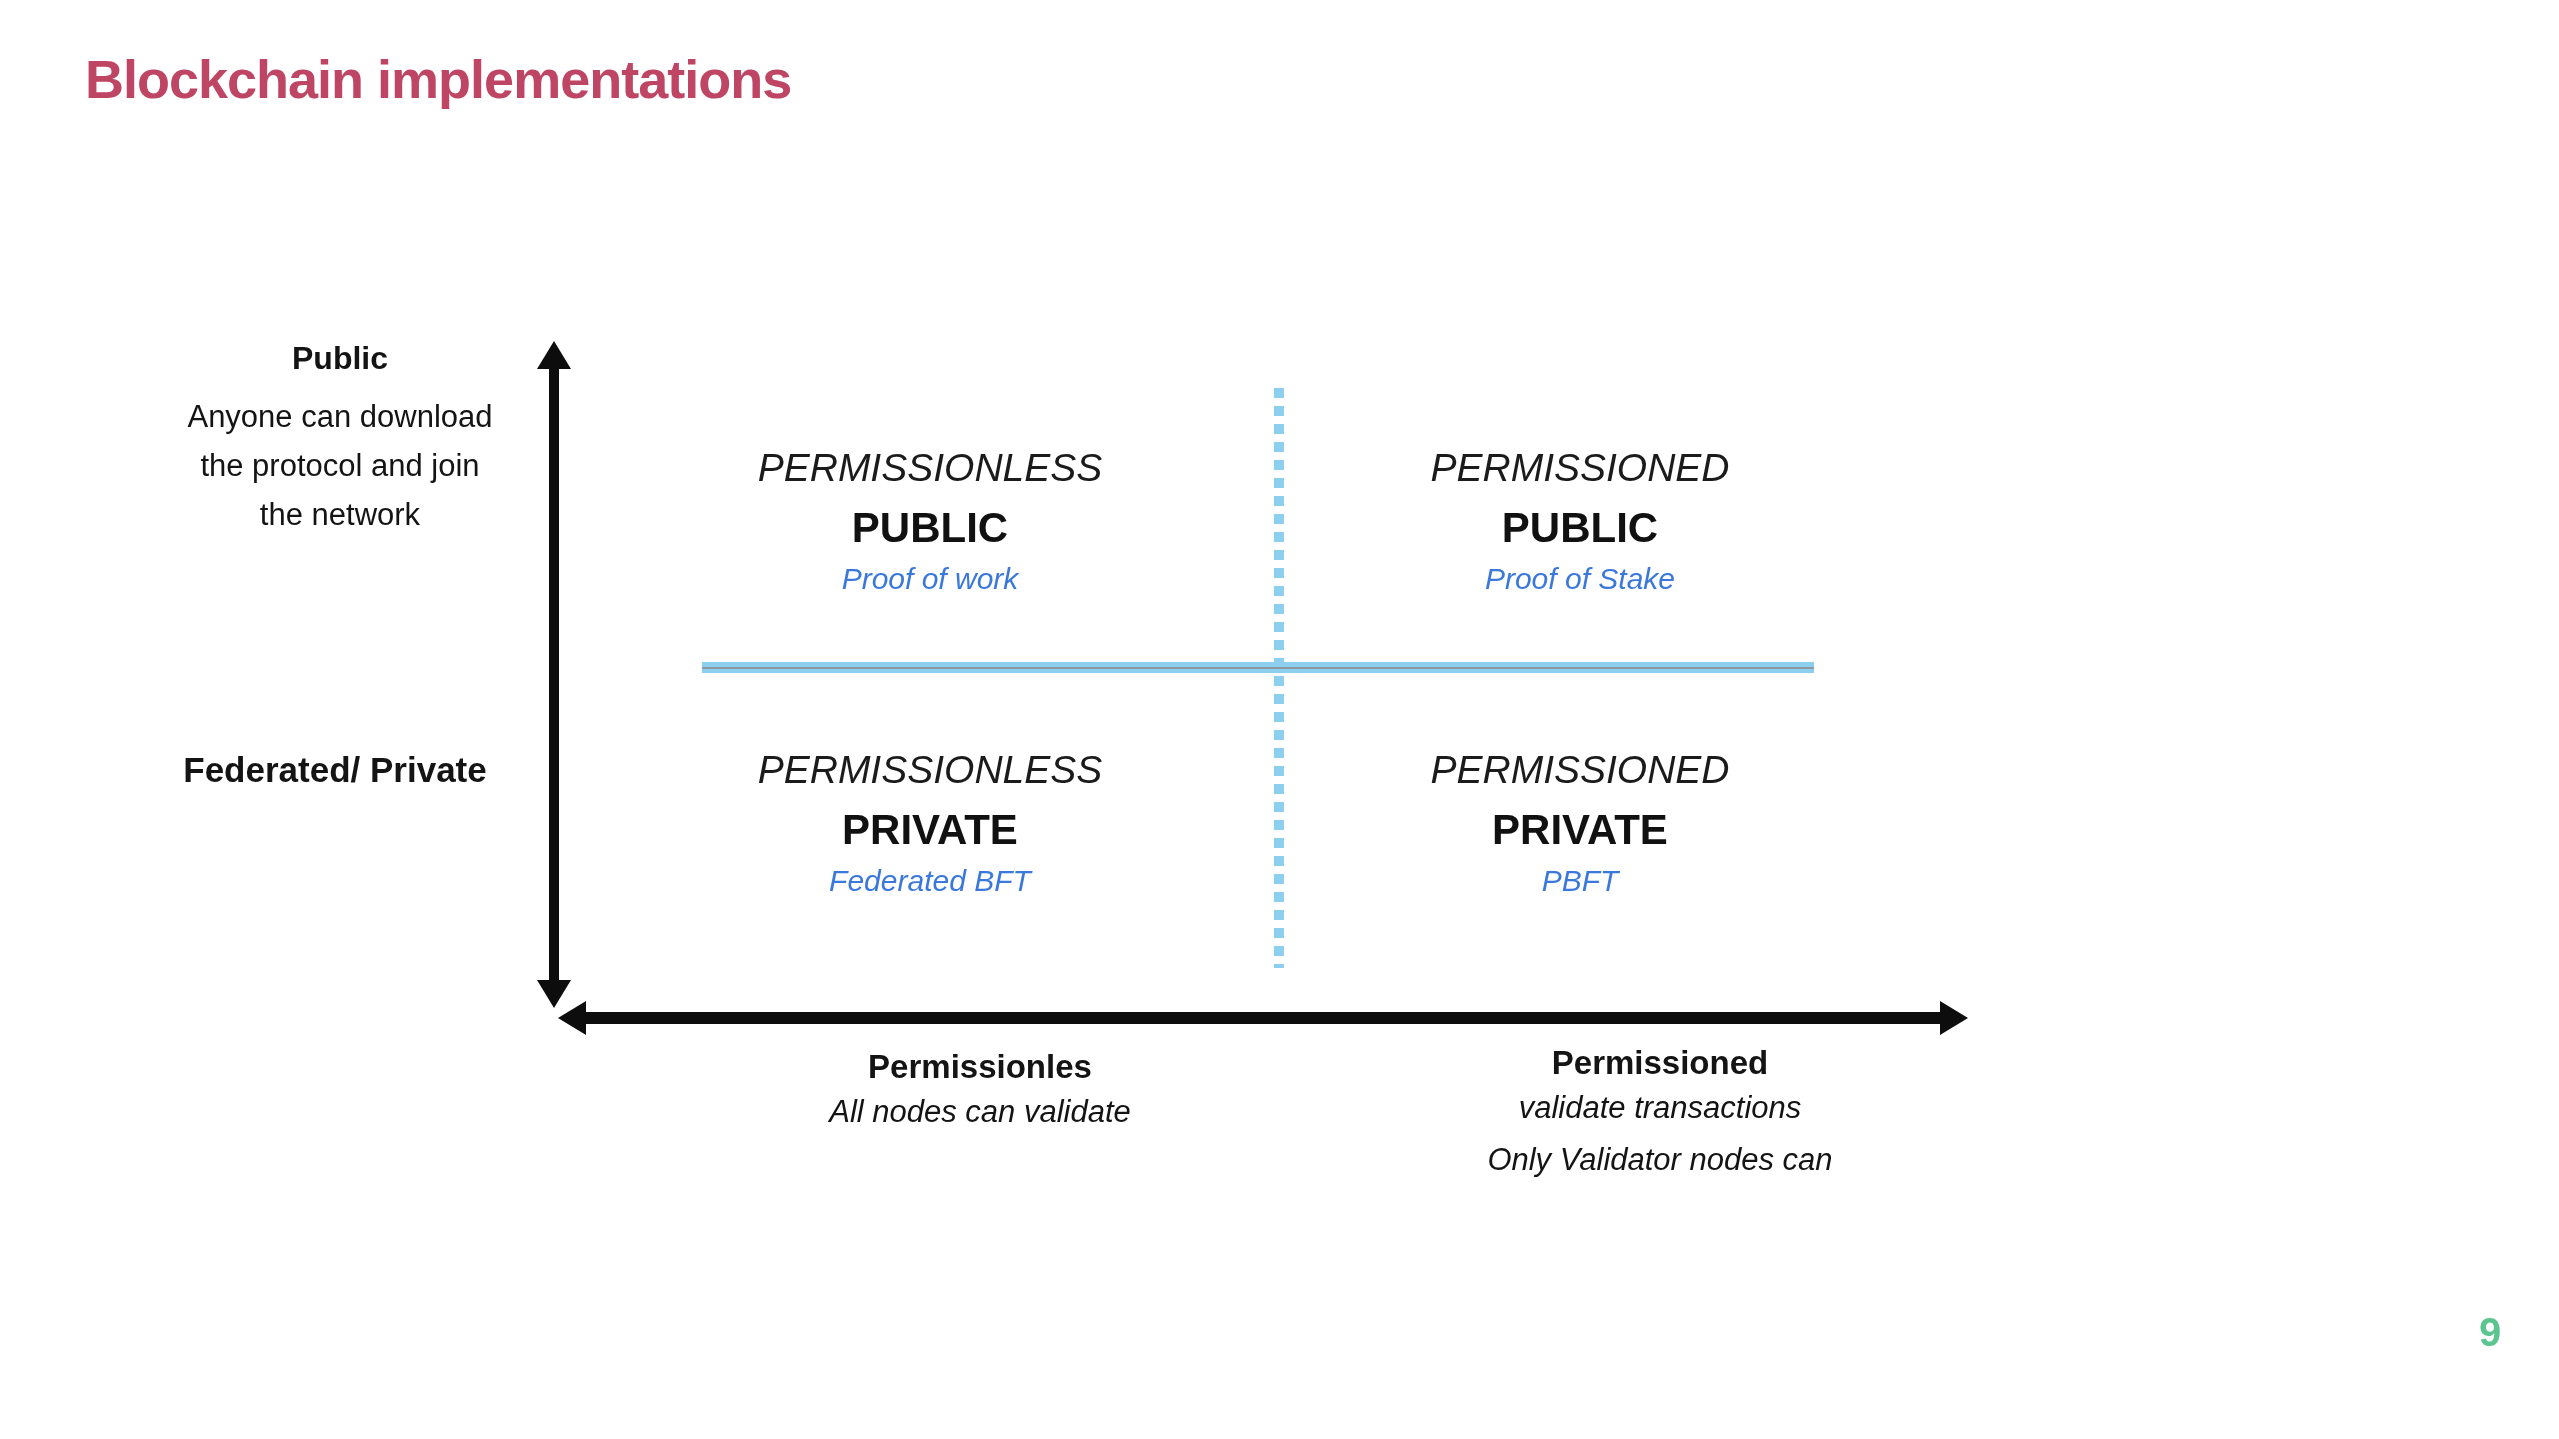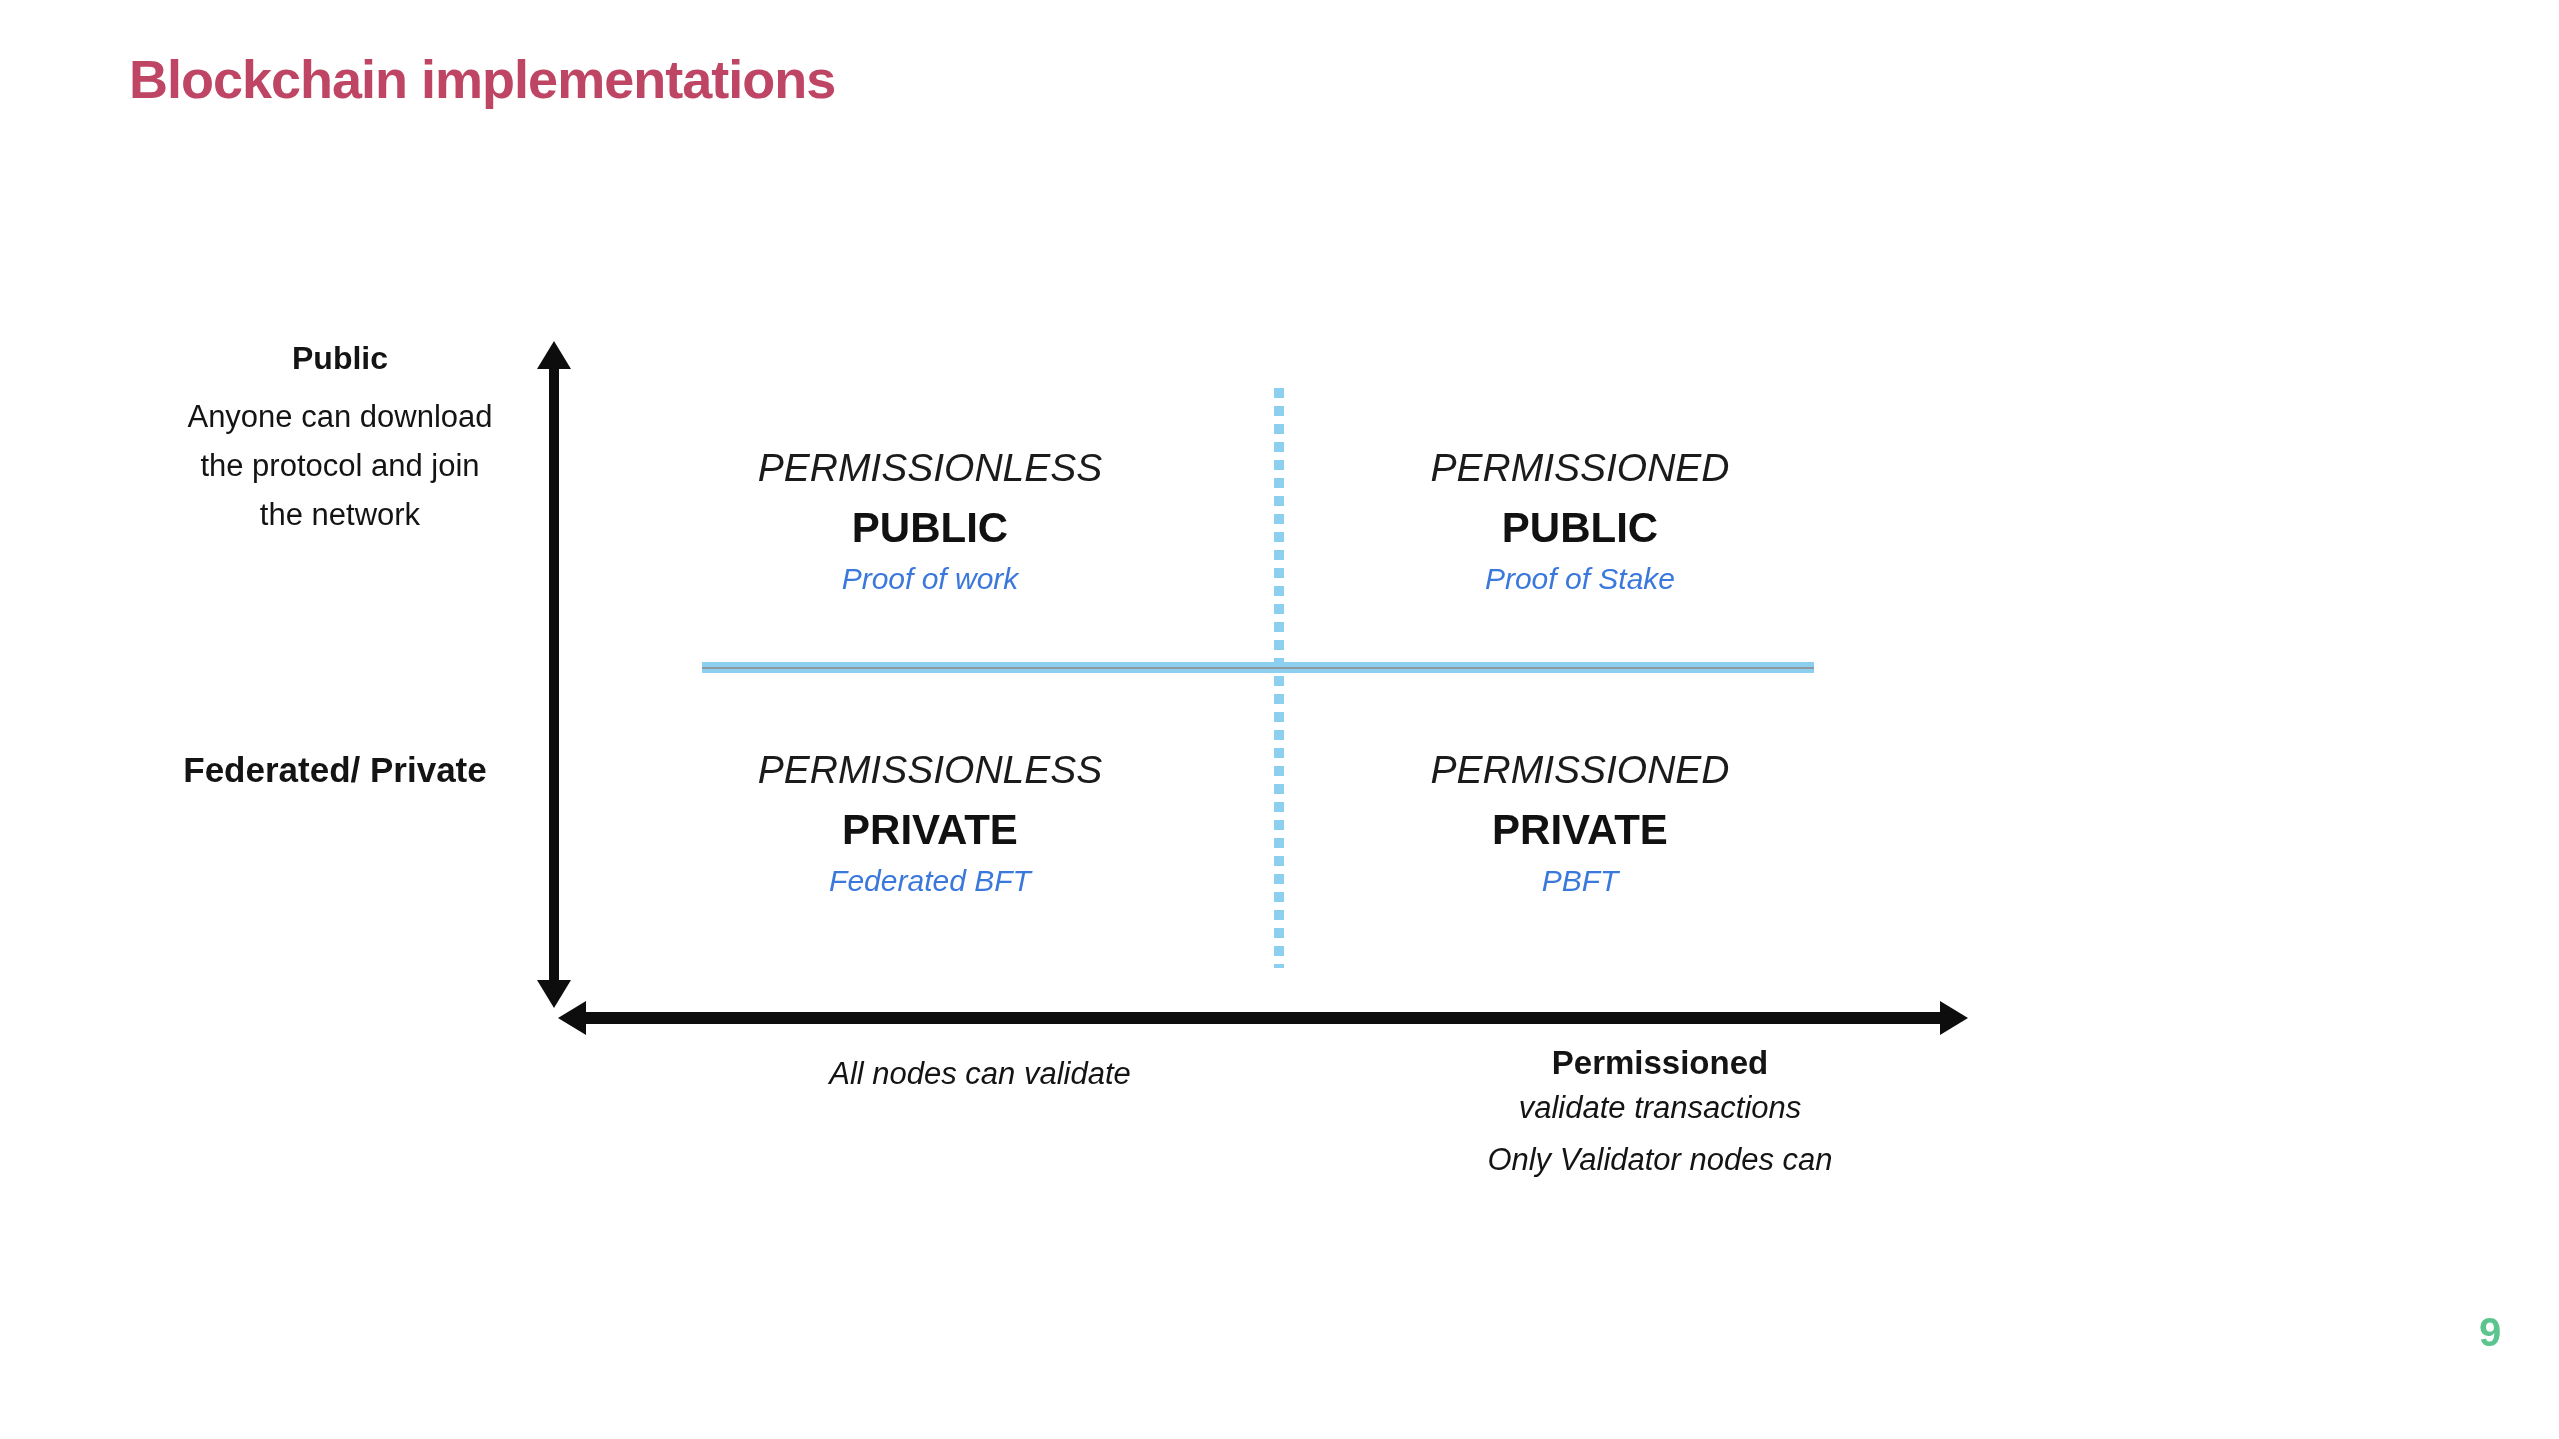--- a/index.html
+++ b/index.html
@@ -13,21 +13,20 @@
     color: #141414;
   }
   .abs { position: absolute; }
 
   .title {
     left: 85px; top: 48px;
     font-size: 54px;
     font-weight: bold;
     letter-spacing: -1px;
     color: var(--title-color, #bf4565);
-    margin-left: 44px;
   }
 
   
   .y-top-label {
     left: 140px; top: 340px; width: 400px;
     text-align: center;
     font-size: 32px; font-weight: bold;
   }
   .y-top-desc {
     left: 120px; top: 392px; width: 440px;
@@ -179,20 +178,21 @@
     <div class="q-cons">Federated BFT</div>
   </div>
 
   <div class="abs quad q-br">
     <div class="q-type">PERMISSIONED</div>
     <div class="q-vis">PRIVATE</div>
     <div class="q-cons">PBFT</div>
   </div>
 
   <div class="abs x-group x-left">
+    <div class="x-label">Permissionles</div>
     <div class="x-desc">
       <div>All nodes can validate</div>
     </div>
   </div>
 
   <div class="abs x-group x-right">
     <div class="x-label">Permissioned</div>
     <div class="x-desc">
       <div>validate transactions</div>
       <div>Only Validator nodes can</div>

